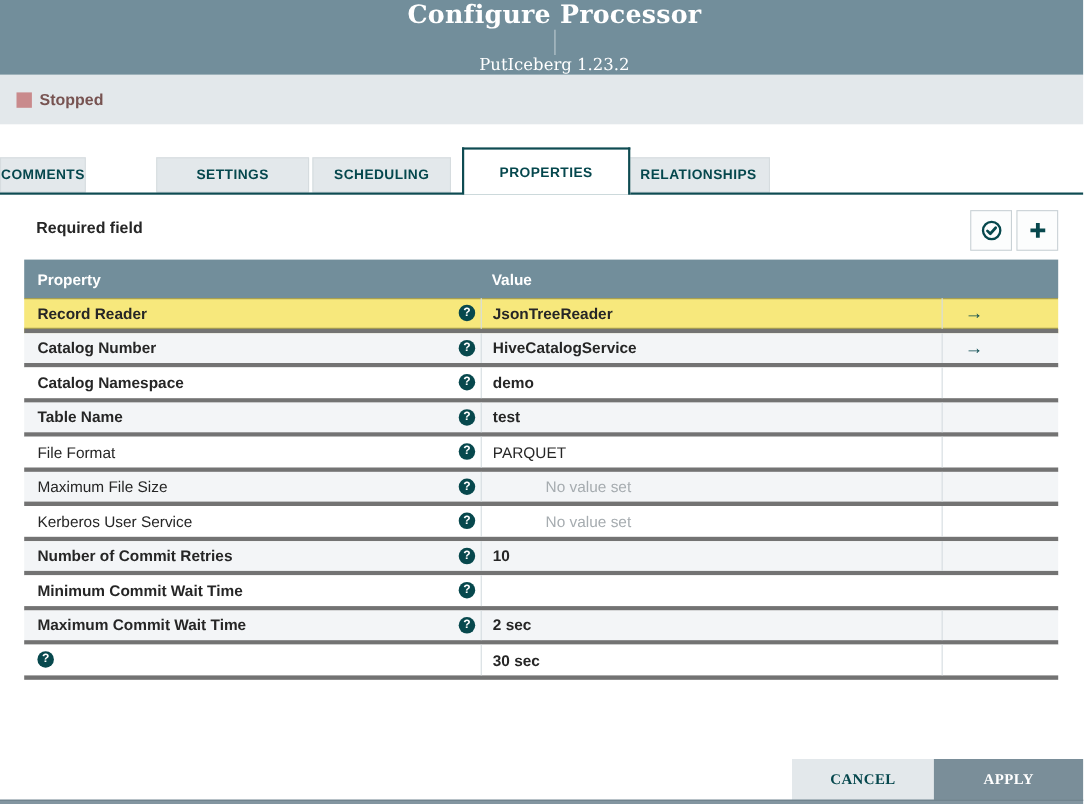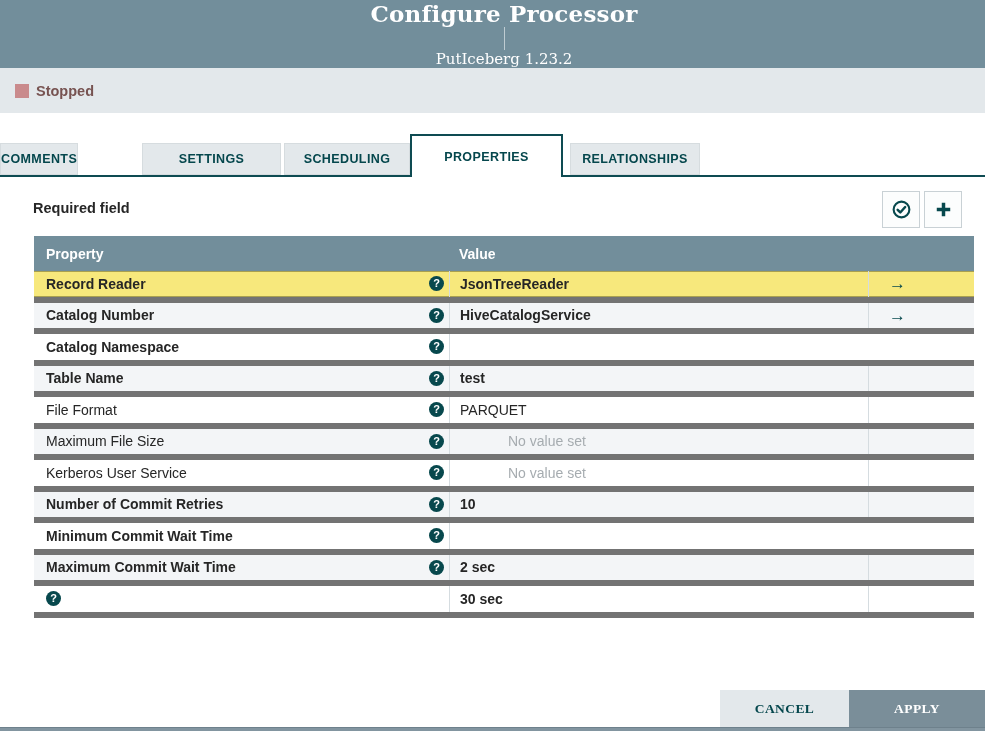--- a/index.html
+++ b/index.html
@@ -57,21 +57,21 @@
   .tab {
     position: absolute; top: 143px; height: 32px;
     background: #E3E8EB; border: 1px solid #D6DCDF;
     display: flex; align-items: center; justify-content: center;
     font-size: 12.5px; font-weight: 700; letter-spacing: 0.4px;
     color: #05474D; cursor: pointer; z-index: 0;
   }
   .tab:nth-of-type(1) { left: 22px;  width: 118px; }
   .tab:nth-of-type(2) { left: 142px; width: 139px; }
   .tab:nth-of-type(3) { left: 284px; width: 126px; }
-  .tab:nth-of-type(4) { left: 410px; width: 153px; text-align: center; }
+  .tab:nth-of-type(4) { left: 420px; width: 153px; text-align: center; }
   .tab:nth-of-type(5) { left: 570px; width: 130px; }
   .tab.active {
     top: 134px; height: 43px; background: #ffffff;
     border: 2px solid #0E4B52; border-bottom: none; z-index: 2;
   }
 
   
   .required-field-label {
     position: absolute; left: 33px; top: 200px;
     font-size: 14.5px; font-weight: 700; color: #262626;
@@ -79,31 +79,31 @@
   .prop-toolbar { position: absolute; top: 191px; right: 23px; display: flex; gap: 4px; }
   .tool-btn {
     width: 38px; height: 37px; background: #FCFDFD;
     border: 1px solid #C9D1D5;
     display: flex; align-items: center; justify-content: center;
     cursor: pointer;
   }
   .tool-btn svg { display: block; }
 
   
-  .prop-table { position: absolute; left: 34px; top: 236px; width: 940px; }
+  .prop-table { position: absolute; left: 22px; top: 236px; width: 940px; }
   .t-header {
     display: flex; height: 35px; background: #728E9B;
     color: #ffffff; font-weight: 700; font-size: 14px;
     align-items: center;
   }
   .t-header .h-prop { width: 415px; padding-left: 12px; }
   .t-header .h-val  { width: 525px; padding-left: 10px; }
   .t-row {
     display: flex; height: 31.5px; align-items: stretch;
-    background: #ffffff; border-bottom: 6px solid #737373;
+    background: #ffffff; border-bottom: 4px solid #737373;
     font-size: 14px; cursor: pointer;
   }
   .t-row.alt { background: #F3F5F7; }
   .t-row.selected {
     background: #F7E87C;
     box-shadow: inset 0 1px 0 #A9A050, inset 0 -1px 0 #A9A050;
   }
   .t-row.required .prop-name, .t-row.required .val-text { font-weight: 700; }
   .t-row.unset .val-text { color: #A6ACB0; margin-left: 48px; }
   .cell-prop {
@@ -218,20 +218,23 @@
     </div>
     <div class="cell-arrow">
       <span class="goto-arrow">→</span>
     </div>
   </div>
         <div class="t-row required">
     <div class="cell-prop">
       <span class="prop-name">Catalog Namespace</span>
       <span class="help-icon">?</span>
     </div>
+    <div class="cell-val">
+      <span class="val-text">demo</span>
+    </div>
     <div class="cell-arrow">
       <span class="goto-arrow" style="visibility: hidden;"></span>
     </div>
   </div>
         <div class="t-row alt required">
     <div class="cell-prop">
       <span class="prop-name">Table Name</span>
       <span class="help-icon">?</span>
     </div>
     <div class="cell-val">

